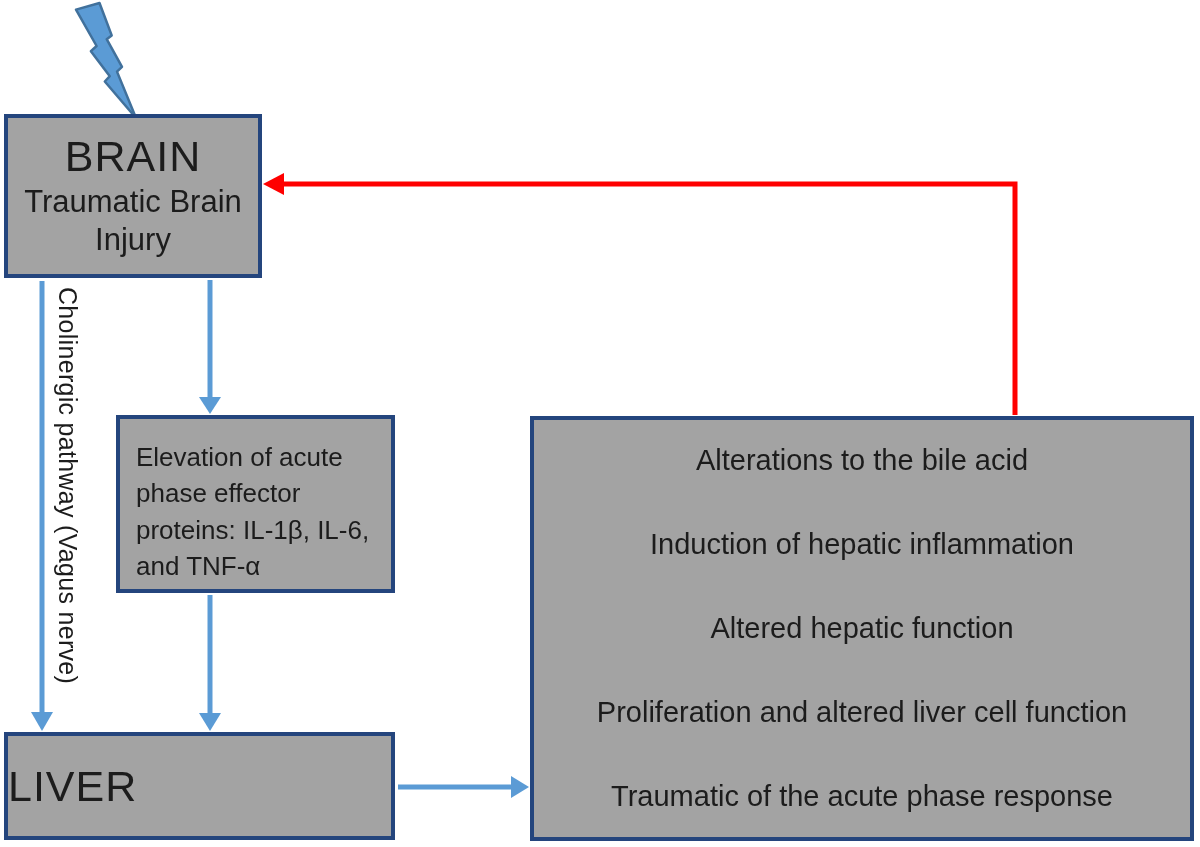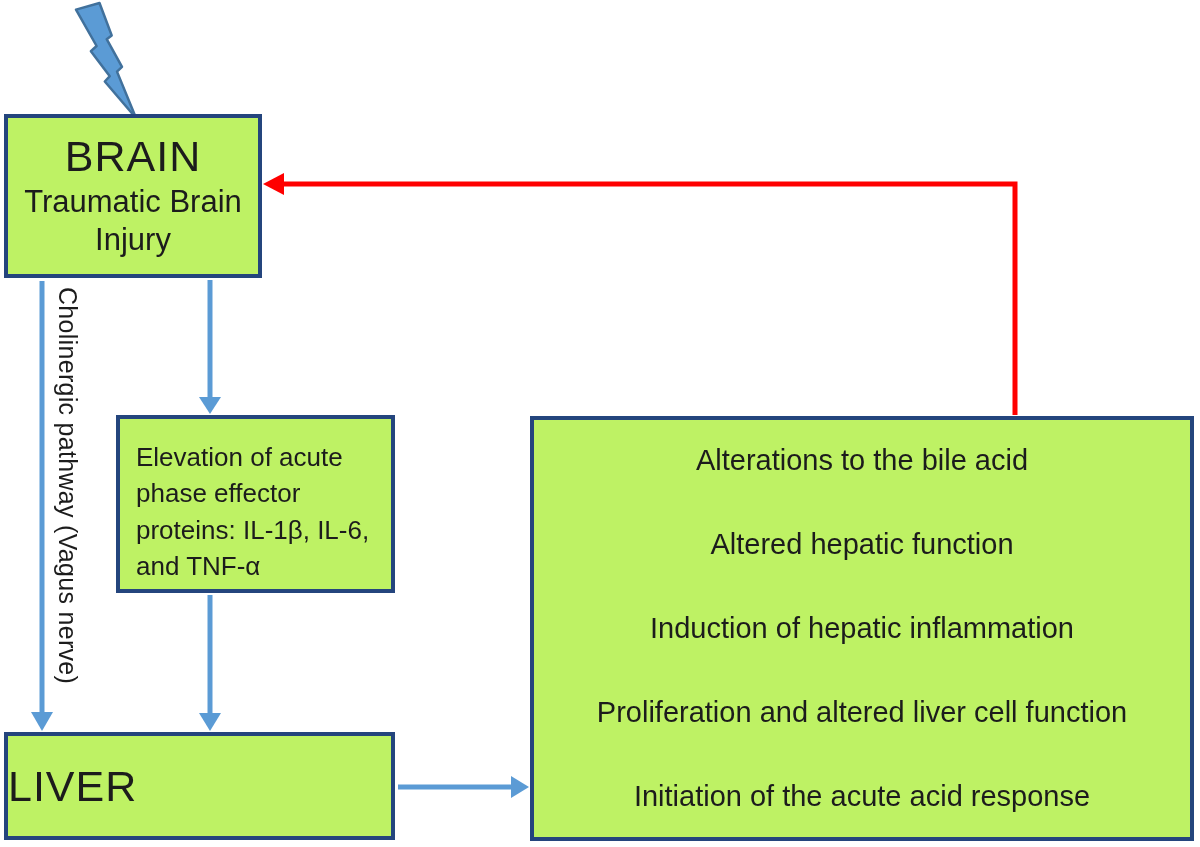--- a/index.html
+++ b/index.html
@@ -1,19 +1,19 @@
 <!DOCTYPE html>
 <html><head>
 <meta charset="utf-8">
 <style>
   html,body{margin:0;padding:0;background:#ffffff;}
   body{font-family:"Liberation Sans", sans-serif;color:#1c1c1c;}
   .canvas{position:relative;width:1200px;height:847px;background:#ffffff;overflow:hidden;}
   .overlay{position:absolute;left:0;top:0;width:1200px;height:847px;pointer-events:none;}
-  .box{position:absolute;background:#bef264;border:4px solid #24457d;box-sizing:border-box;}
+  .box{position:absolute;background:#a3a3a3;border:4px solid #24457d;box-sizing:border-box;}
   .brain-box{left:4px;top:114px;width:258px;height:164px;display:flex;flex-direction:column;align-items:center;justify-content:center;text-align:center;}
   .brain-title{font-size:43px;line-height:1.05;letter-spacing:1px;}
   .brain-subtitle{font-size:31px;line-height:1.22;width:225px;margin-top:4px;}
   .bbb-title{position:absolute;left:275px;top:128px;width:730px;text-align:center;font-size:37px;line-height:1.1;}
   .bbb-subtitle{position:absolute;left:275px;top:190px;width:730px;text-align:center;font-size:29px;line-height:1.1;}
   .vagus-label{position:absolute;left:53px;top:287px;height:438px;writing-mode:vertical-rl;text-orientation:mixed;font-size:25px;letter-spacing:.3px;white-space:nowrap;}
   .elevation-box{left:116px;top:415px;width:279px;height:178px;padding:20px 14px 0 16px;font-size:26px;line-height:1.4;}
   .liver-box{left:4px;top:732px;width:391px;height:108px;display:flex;align-items:center;}
   .liver-title{font-size:43px;letter-spacing:1px;}
   .effects-box{left:530px;top:416px;width:664px;height:425px;display:flex;flex-direction:column;justify-content:space-between;padding:24px 24px;text-align:center;font-size:29px;line-height:1.15;}
@@ -55,19 +55,19 @@
   <div class="box elevation-box">
     <span>Elevation of acute phase effector proteins: IL-1β, IL-6, and TNF-α</span>
   </div>
 
   <div class="box liver-box">
     <div class="liver-title">LIVER</div>
   </div>
 
   <div class="box effects-box">
     <div class="effects-item">Alterations to the bile acid</div>
+    <div class="effects-item">Induction of hepatic inflammation</div>
     <div class="effects-item">Altered hepatic function</div>
-    <div class="effects-item">Induction of hepatic inflammation</div>
     <div class="effects-item">Proliferation and altered liver cell function</div>
-    <div class="effects-item">Initiation of the acute acid response</div>
+    <div class="effects-item">Traumatic of the acute phase response</div>
   </div>
 
 </div>
 
 </body></html>

